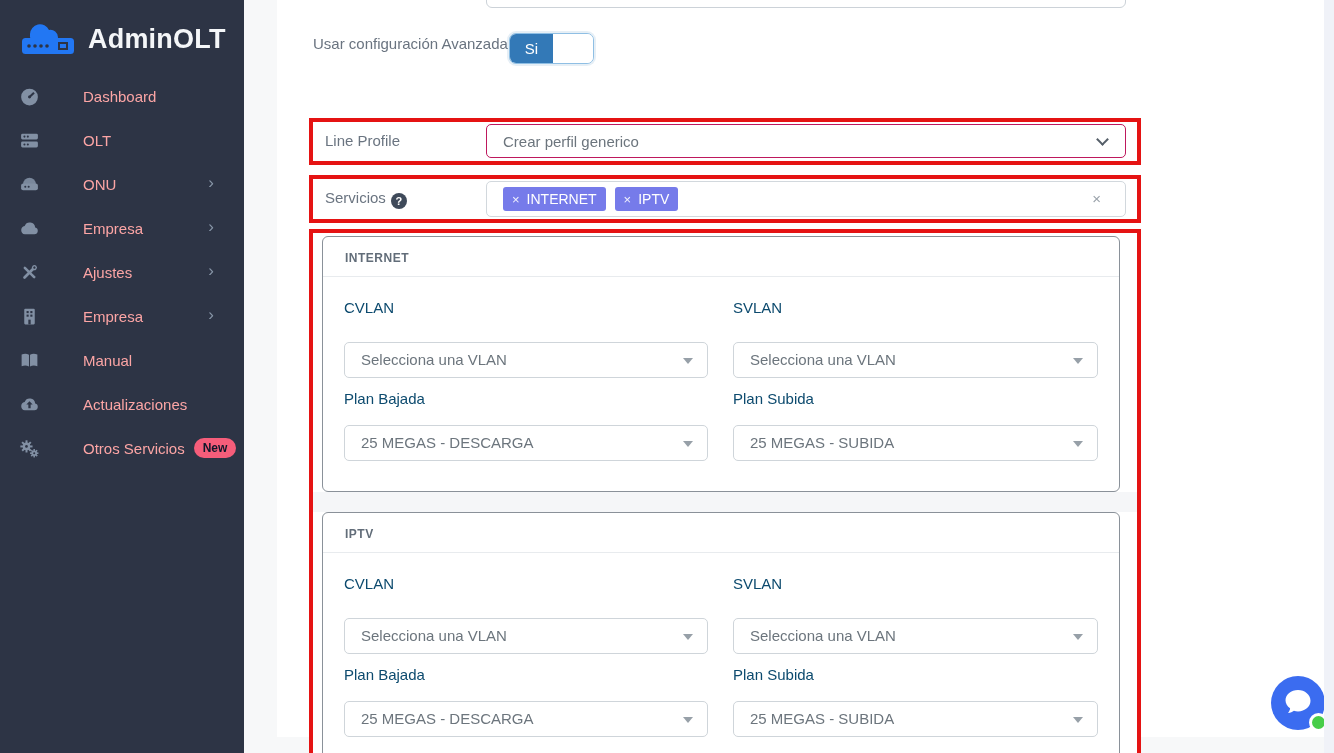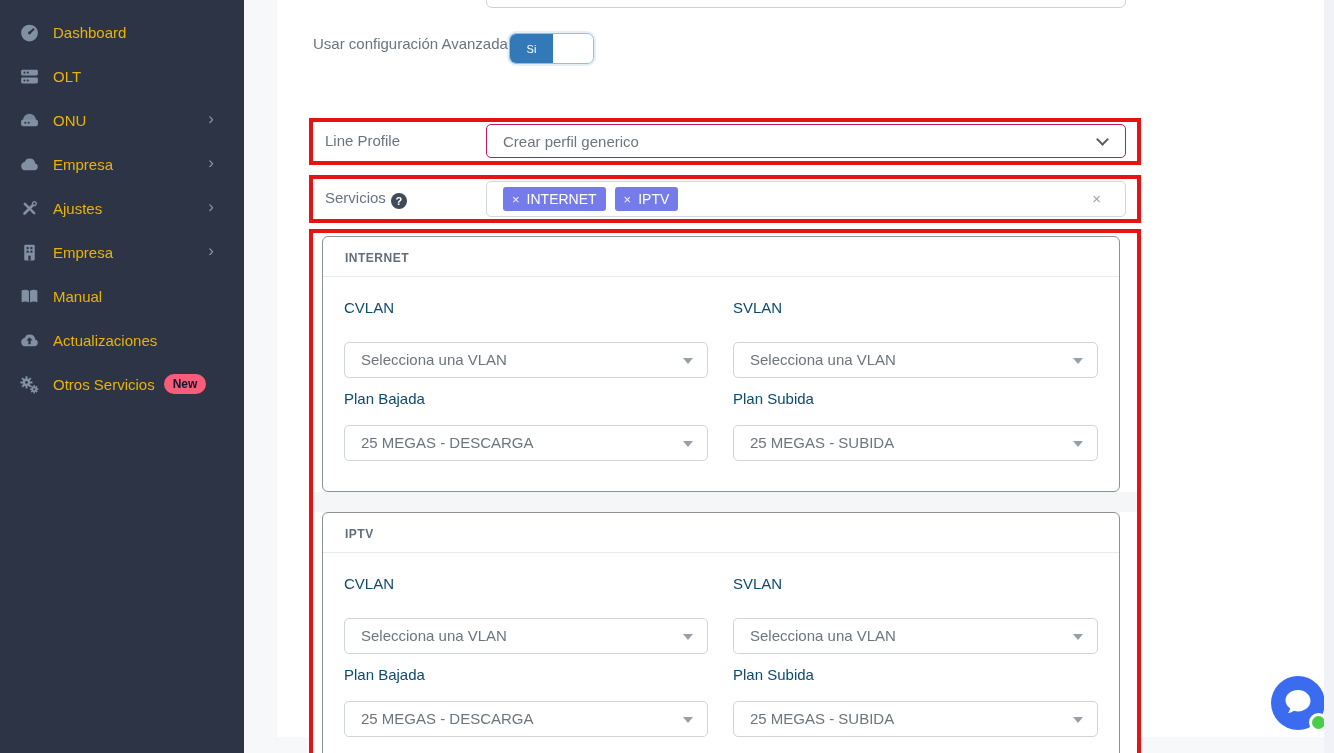--- a/index.html
+++ b/index.html
@@ -9,21 +9,21 @@
   
   .sidebar { position:absolute; left:0; top:0; width:244px; height:753px;
              background:#2d3445; }
   .logo { display:flex; align-items:center; gap:10px; padding:14px 0 0 16px; height:64px; }
   .logo-text { color:#f4f6f8; font-size:27px; font-weight:bold; letter-spacing:.2px; }
   .nav { padding-top:10px; }
   .nav-item { position:relative; height:44px; display:flex; align-items:center;
               padding-left:18px; cursor:pointer; }
   .nav-icon { width:22px; height:22px; display:inline-flex; align-items:center;
               justify-content:center; margin-right:13px; }
-  .nav-label { color:#eab308; font-size:15px; }
+  .nav-label { color:#fca5a5; font-size:15px;margin-left:30px; }
   .nav-chevron { position:absolute; right:30px; color:#8795a7; font-size:17px;
                  line-height:1; top:12px; }
   .badge-new { background:#f65d7a; color:#0f172a; font-size:12px; font-weight:bold;
                border-radius:10px; padding:3px 9px; margin-left:9px; }
 
   
   .content { position:absolute; left:257px; top:0; width:1090px; height:753px;
              background:#f7f8f9; }
   .form-card { position:absolute; left:20px; top:0; width:1047px; height:737px;
                background:#ffffff; }
@@ -31,21 +31,21 @@
                 background:#f0f2f8; }
 
   .cutoff-input { position:absolute; left:209px; top:-30px; width:640px; height:38px;
                   background:#fff; border:1px solid #ccd2d8; border-radius:6px; }
 
   .adv-row-label { position:absolute; left:36px; top:35px; font-size:15px; color:#6a7480; }
   .toggle { position:absolute; left:232px; top:33px; width:85px; height:31px;
             border:1px solid #8fbfe4; border-radius:7px; overflow:hidden;
             display:flex; cursor:pointer; background:#fff;
             box-shadow:0 0 0 2px rgba(51,121,183,.12); }
-  .toggle-on { width:43px; background:#3379b7; color:#fff; font-size:11px;
+  .toggle-on { width:43px; background:#3379b7; color:#fff; font-size:15px;
                display:flex; align-items:center; justify-content:center; }
   .toggle-off { flex:1; background:#fff; }
 
   .redbox { position:absolute; border:4px solid #e51313; background:#fff;margin-top:44px; }
   .redbox1 { left:32px; top:74px;  width:832px; height:47px; }
   .redbox2 { left:32px; top:131px; width:832px; height:48px; }
   .redbox3 { left:32px; top:185px; width:832px; height:543px; }
 
   .field-label { position:absolute; left:12px; top:10px; font-size:15px; color:#6a7480; }
 
@@ -99,20 +99,35 @@
   
   .chat-btn { position:absolute; left:1014px; top:676px; width:54px; height:54px;
               border-radius:50%; background:#3b6cf0; cursor:pointer; }
   .chat-dot { position:absolute; left:38px; top:37px; width:19px; height:19px;
               border-radius:50%; background:#47cd49; border:3px solid #fff; }
 </style>
 </head>
 <body>
 
 <div class="sidebar">
+  <div class="logo">
+    <span>
+      <svg width="62" height="46" viewBox="0 0 62 46">
+        <path d="M14 20a10 10 0 0 1 19-4 7.5 7.5 0 0 1 9 7.3c0 1-.2 1.9-.5 2.7H15a9 9 0 0 1-1-6z" fill="#2277f3"></path>
+        <rect x="6" y="24" width="52" height="16" rx="3.5" fill="#2277f3"></rect>
+        <circle cx="13" cy="32" r="1.8" fill="#2d3445"></circle>
+        <circle cx="19" cy="32" r="1.8" fill="#2d3445"></circle>
+        <circle cx="25" cy="32" r="1.8" fill="#2d3445"></circle>
+        <circle cx="31" cy="32" r="1.8" fill="#2d3445"></circle>
+        <rect x="42" y="28" width="10" height="8" fill="#2d3445"></rect>
+        <rect x="44" y="30" width="6" height="4" fill="#2277f3"></rect>
+      </svg>
+    </span>
+    <span class="logo-text">AdminOLT</span>
+  </div>
 
   <div class="nav">
 
     <div class="nav-item">
       <span class="nav-icon">
         <svg width="21" height="21" viewBox="0 0 20 20">
             <circle cx="10" cy="10.5" r="8" fill="#8290a4"></circle>
             <line x1="10" y1="10.5" x2="14.3" y2="6.4" stroke="#2d3445" stroke-width="2"></line>
             <circle cx="10" cy="10.5" r="1.4" fill="#2d3445"></circle>
           </svg>

